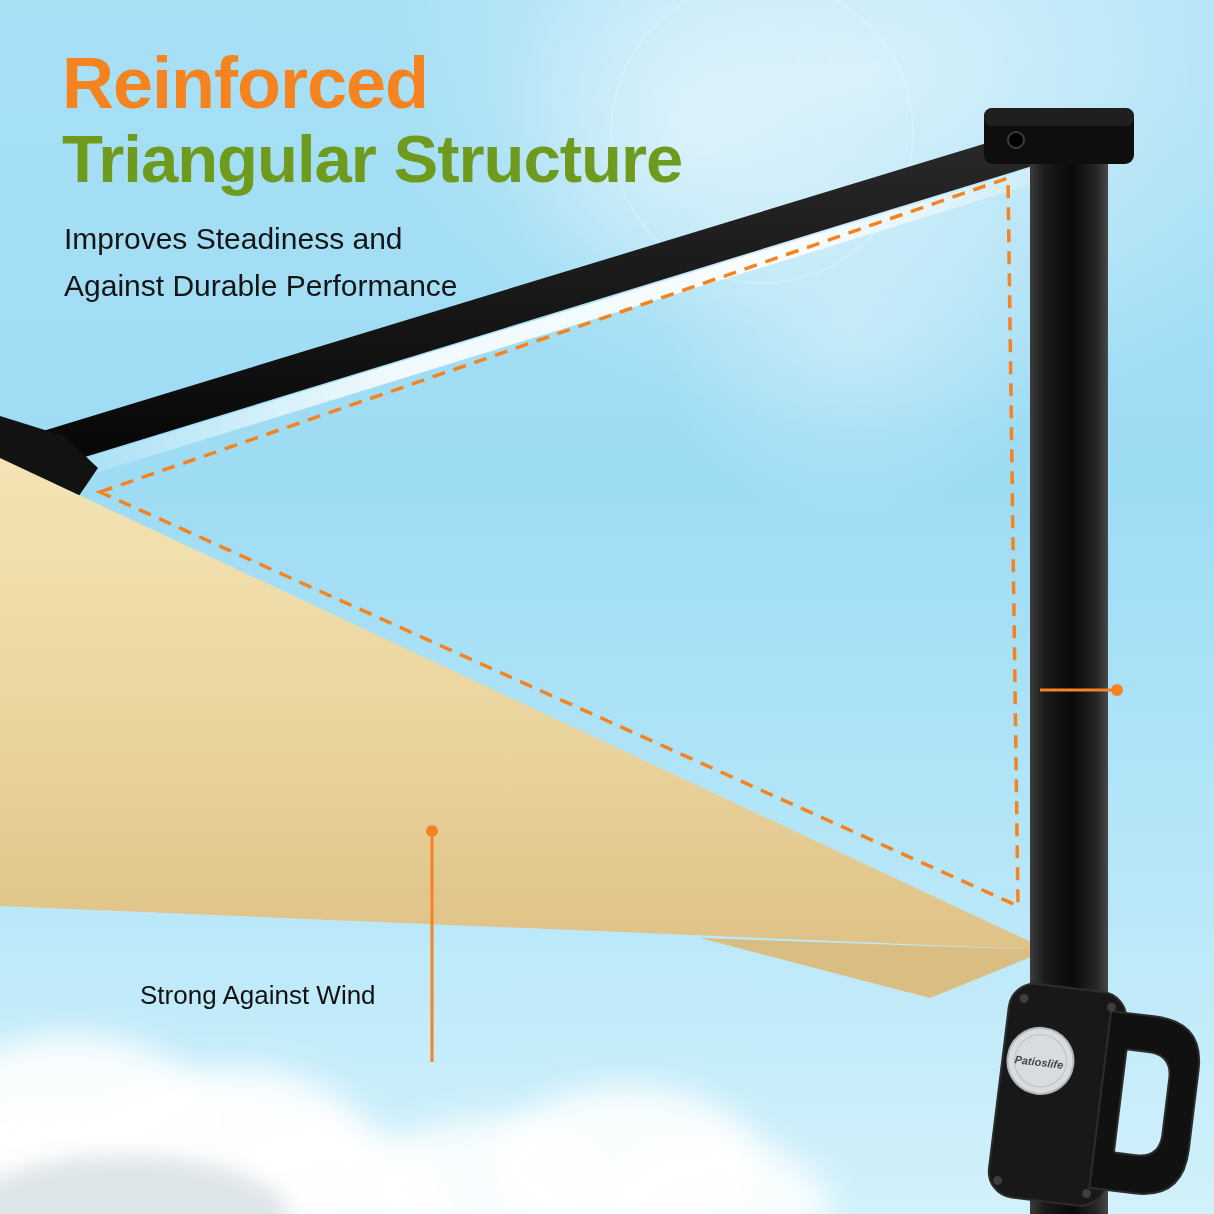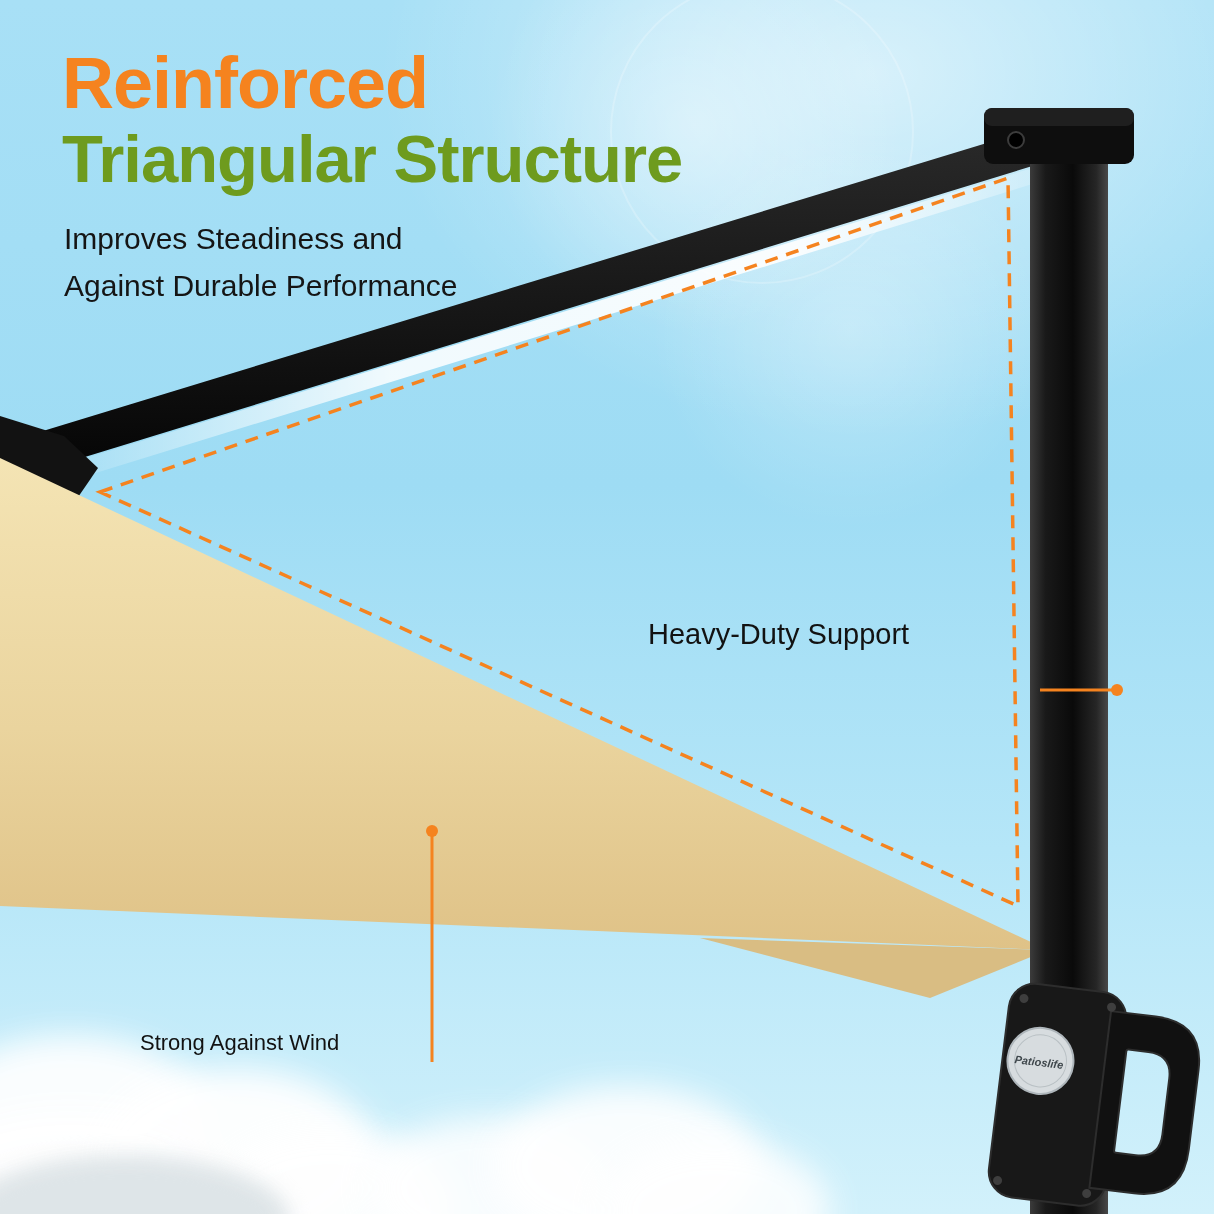--- a/index.html
+++ b/index.html
@@ -25,21 +25,21 @@
   .c5{left:-40px;top:1155px;width:330px;height:130px;background:#dde4e7;opacity:.95;filter:blur(10px);}
   .c6{left:368px;top:1118px;width:240px;height:140px;opacity:.85;}
   .c7{left:492px;top:1086px;width:270px;height:160px;opacity:.9;}
   .c8{left:600px;top:1140px;width:230px;height:140px;opacity:.85;}
   .scene{position:absolute;left:0;top:0;width:1214px;height:1214px;}
   .headline{position:absolute;left:62px;top:44px;font-weight:700;line-height:1.09;letter-spacing:-1px;}
   .headline .t1{font-size:72px;color:var(--title-orange,#F5831F);}
   .headline .t2{font-size:67px;color:var(--title-green,#6E9B1E);}
   .subtitle{position:absolute;left:64px;top:205px;font-size:30px;line-height:47px;color:#151515;margin-top:10px;}
   .callout-support{position:absolute;left:648px;top:612px;font-size:29px;line-height:45px;color:#121212;}
-  .callout-wind{position:absolute;left:140px;top:1030px;font-size:22px;color:#121212;}
+  .callout-wind{position:absolute;left:140px;top:980px;font-size:26px;color:#121212;}
   .logo-text{
     position:absolute;left:999px;top:1056px;width:80px;text-align:center;
     font-size:11px;font-style:italic;font-weight:700;color:#3f474c;
     transform:rotate(7deg);
   }
 </style>
 </head>
 <body>
 
 <div class="stage">
@@ -130,20 +130,19 @@
     <div class="t1">Reinforced</div>
     <div class="t2">Triangular Structure</div>
   </div>
 
   <div class="subtitle">
     <div>Improves Steadiness and</div>
     <div>Against Durable Performance</div>
   </div>
 
   <div class="callout-support">
-    <div>Heavy-Duty Support</div>
   </div>
 
   <div class="callout-wind">Strong Against Wind</div>
 
   <div class="logo-text">Patioslife</div>
 
 </div>
 
 </body></html>

